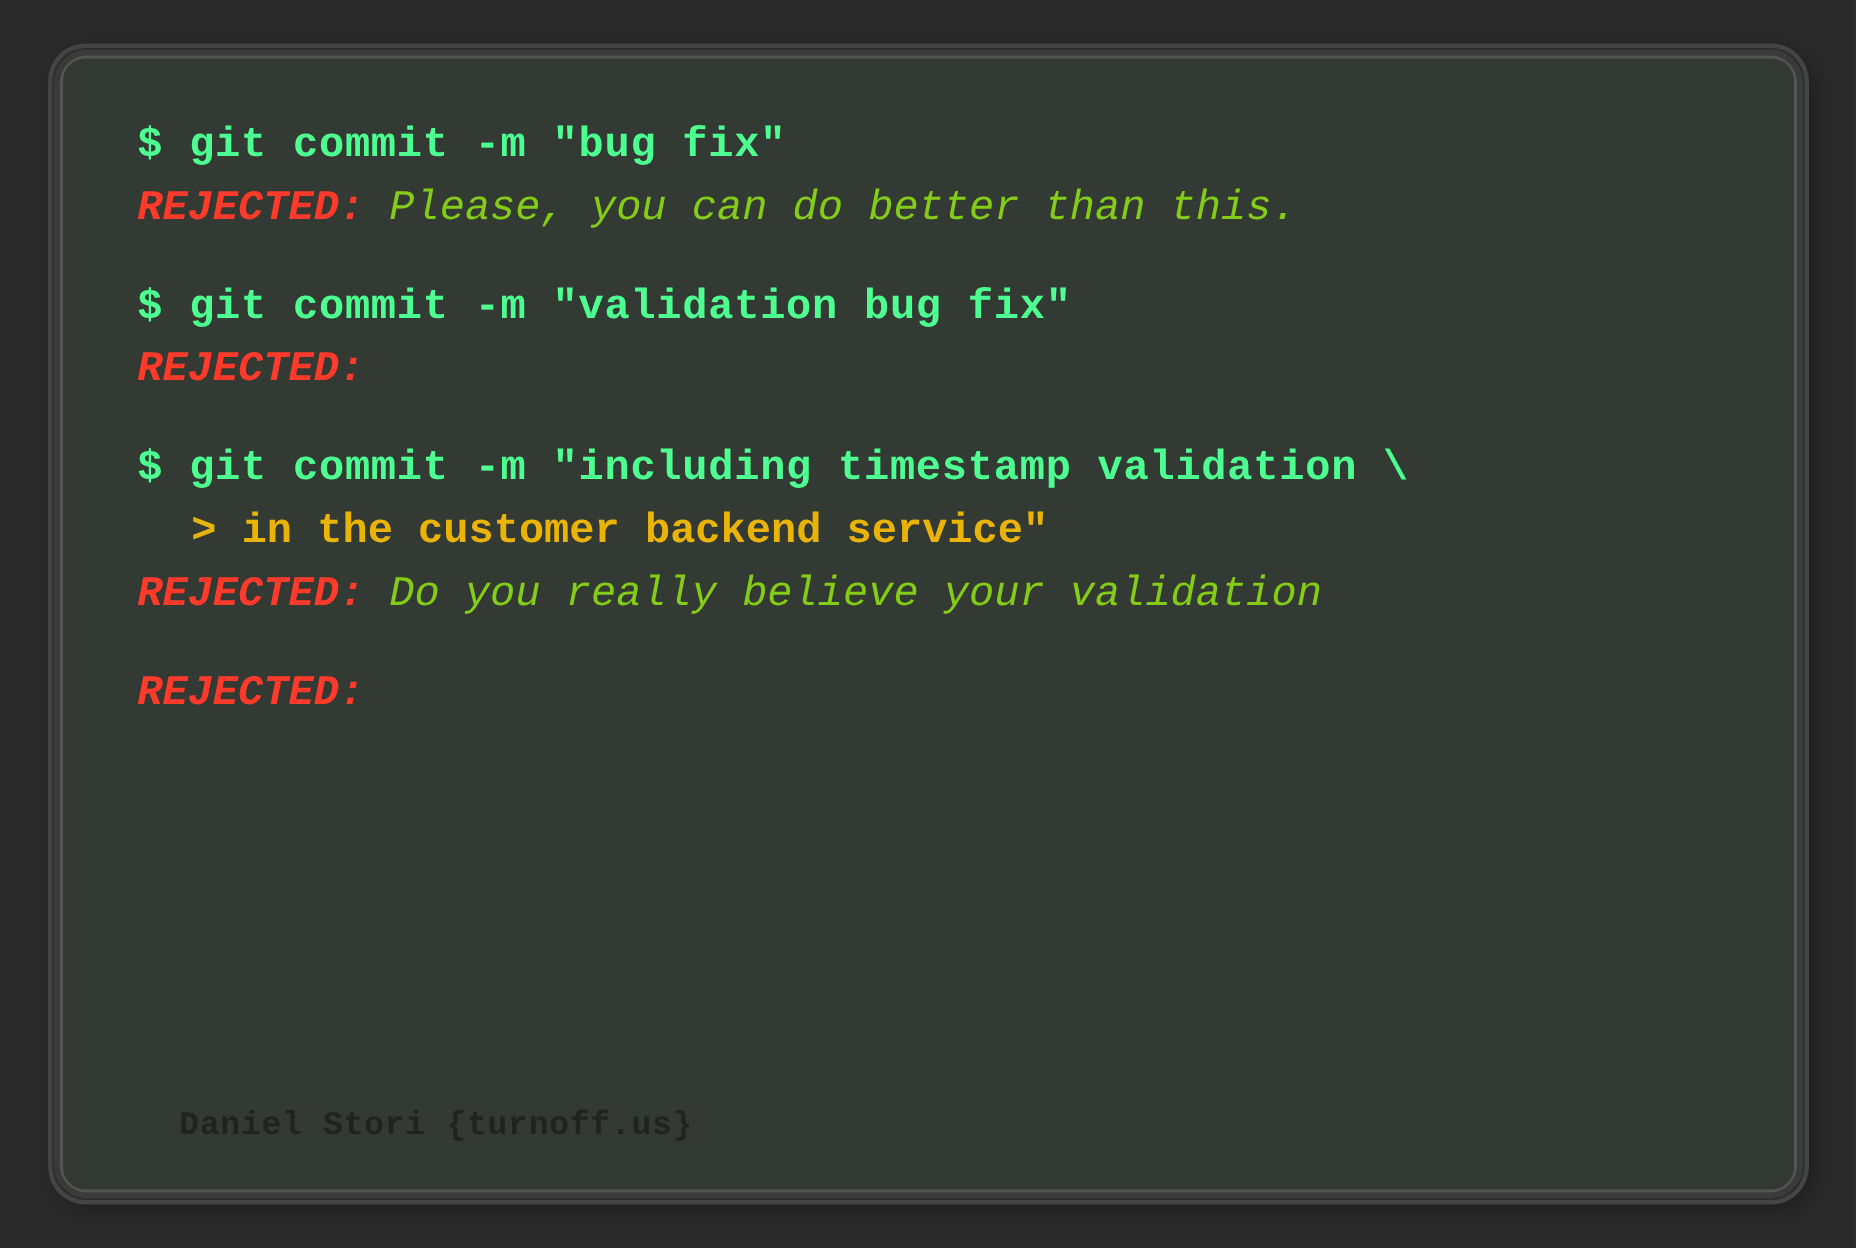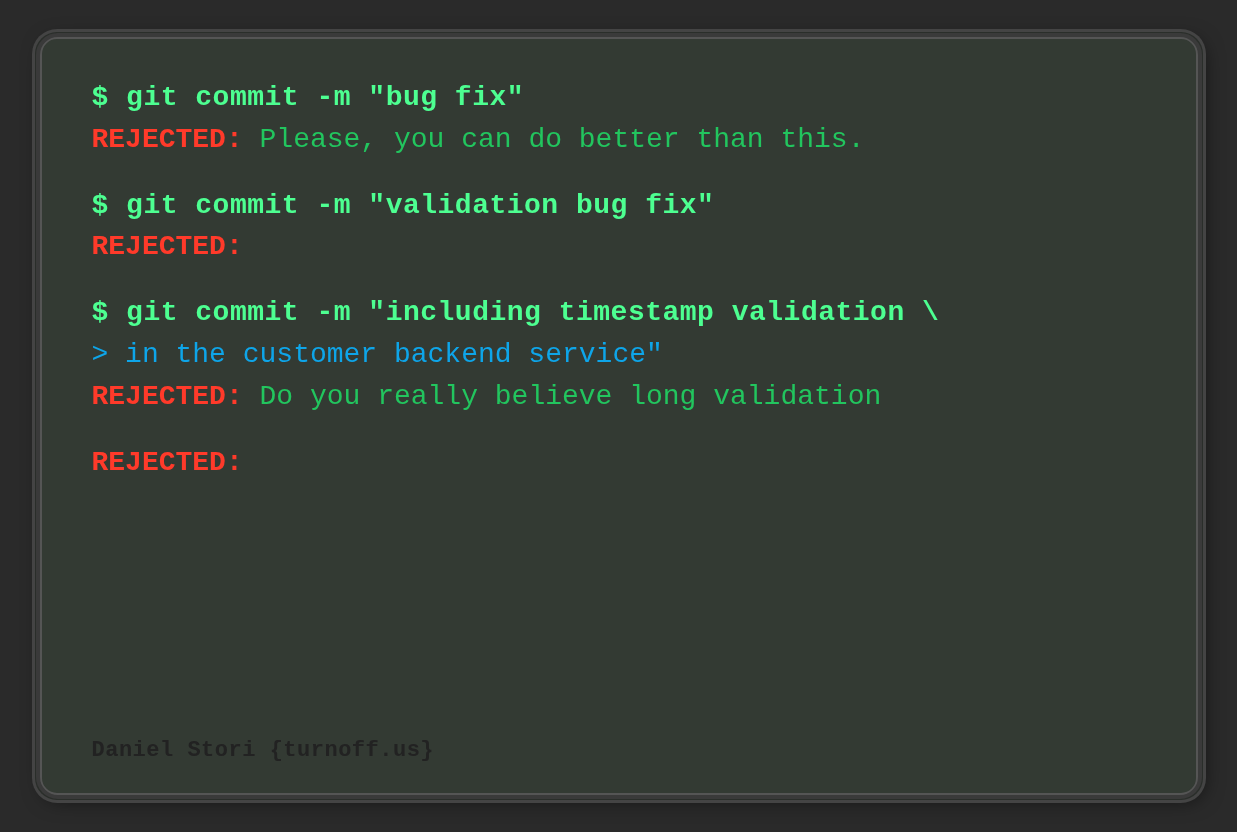--- a/index.html
+++ b/index.html
@@ -58,62 +58,65 @@
     .cmd {
       color: #4dff91;
       font-size: 28px;
       font-weight: bold;
       font-family: 'Courier New', Courier, monospace;
       line-height: 1.35;
       letter-spacing: 0.5px;
     }
 
     .cmd-continuation {
-      color: #0ea5e9;
+      color: #eab308;
       font-size: 28px;
-      font-weight: normal;
+      font-weight: bold;
       font-family: 'Courier New', Courier, monospace;
       line-height: 1.35;
+      margin-left: 36px;
     }
 
     .rejected-label {
       color: #ff3a2a;
       font-size: 28px;
       font-weight: bold;
       font-family: 'Courier New', Courier, monospace;
     }
 
     .rejected-msg {
-      color: #22c55e;
+      color: #84cc16;
       font-size: 28px;
       font-family: 'Courier New', Courier, monospace;
       line-height: 1.35;
     }
 
     .rejected-line {
       display: flex;
       flex-wrap: wrap;
       align-items: flex-start;
       gap: 0;
       font-size: 28px;
       font-family: 'Courier New', Courier, monospace;
       line-height: 1.35;
+      font-style: italic;
     }
 
     .footer {
       padding-top: 10px;
       border-top: none;
     }
 
     .attribution {
       color: #222;
       font-size: 22px;
       font-weight: bold;
       font-family: 'Courier New', Courier, monospace;
       letter-spacing: 0.5px;
+      margin-left: 28px;
     }
   </style>
 </head>
 <body>
 
 <div class="card">
   <div class="terminal-content">
 
     <div class="block">
       <div class="cmd">$ git commit -m "bug fix"</div>
@@ -128,21 +131,21 @@
       <div class="rejected-line">
         <span class="rejected-label">REJECTED:&nbsp;</span>
       </div>
     </div>
 
     <div class="block">
       <div class="cmd">$ git commit -m "including timestamp validation \</div>
       <div class="cmd-continuation">&gt; in the customer backend service"</div>
       <div class="rejected-line">
         <span class="rejected-label">REJECTED:&nbsp;</span>
-        <span class="rejected-msg">Do you really believe long validation</span>
+        <span class="rejected-msg">Do you really believe your validation</span>
       </div>
     </div>
 
     <div class="block">
       <div class="rejected-line">
         <span class="rejected-label">REJECTED:&nbsp;</span>
       </div>
     </div>
 
   </div>

